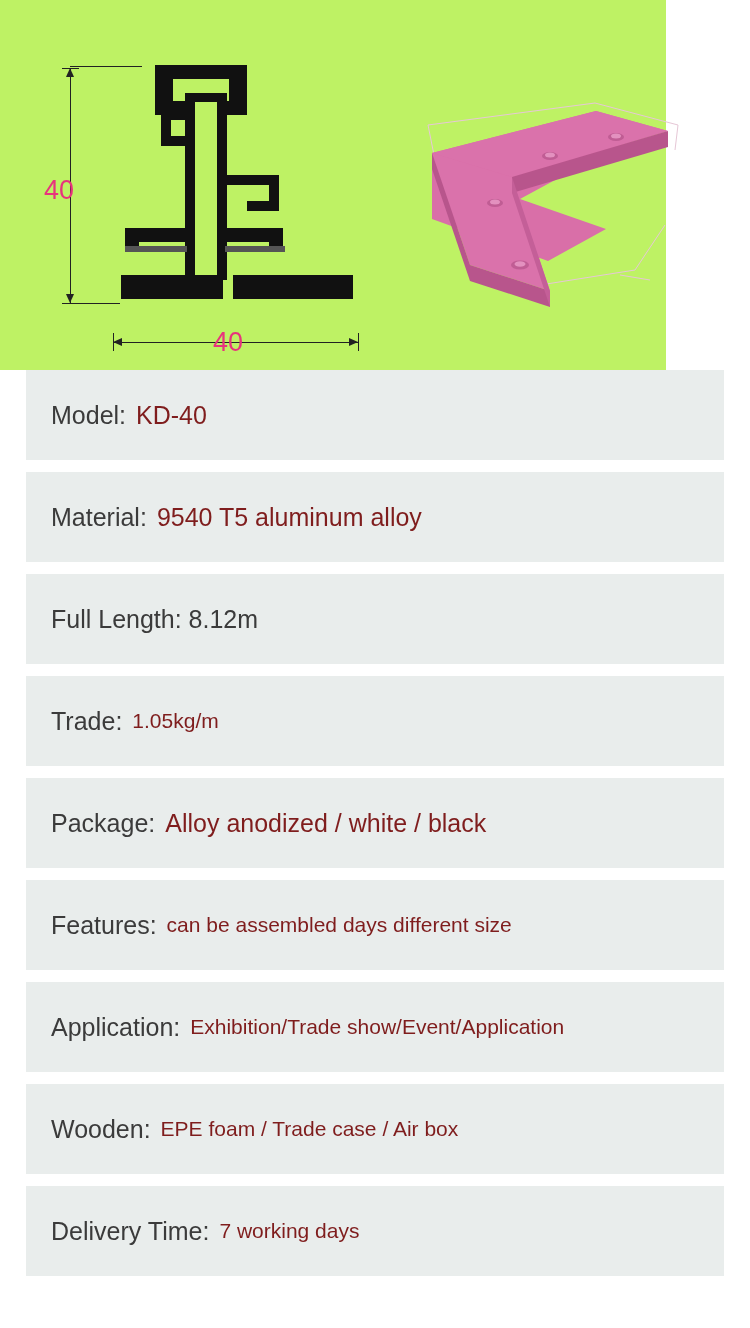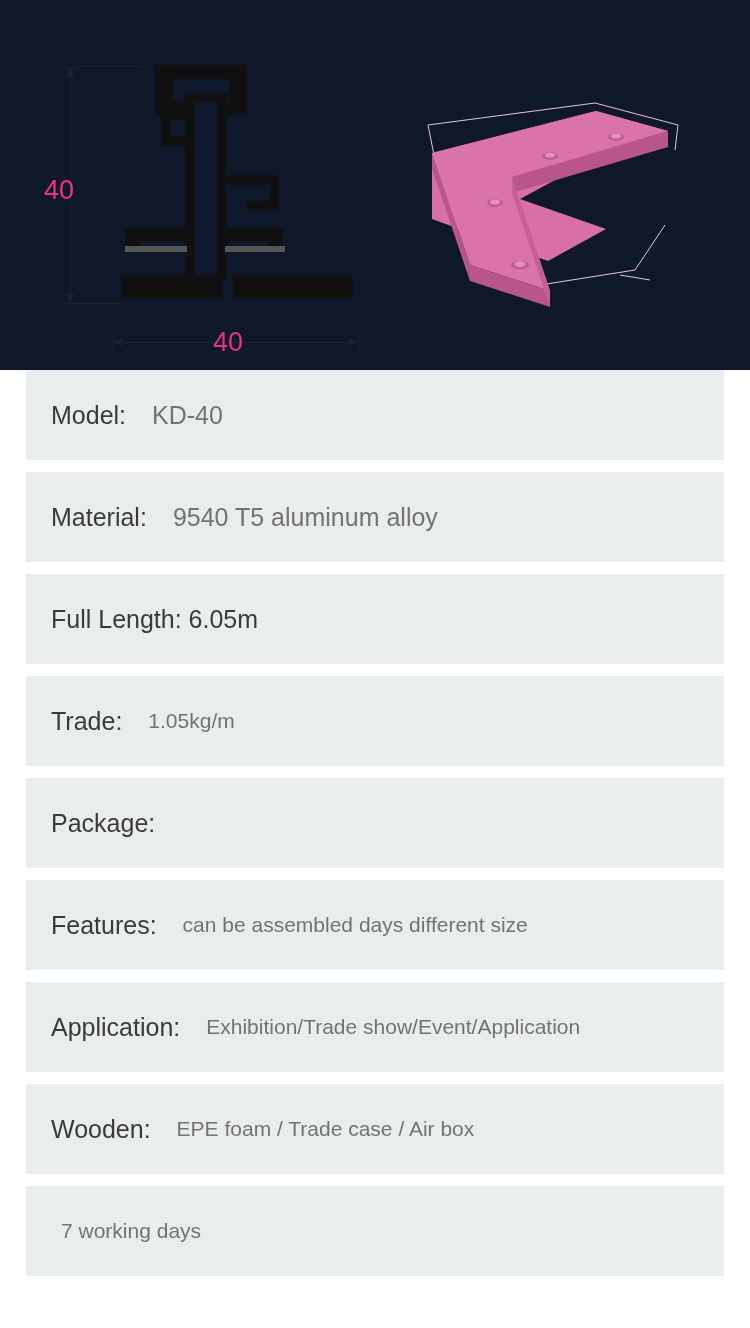--- a/index.html
+++ b/index.html
@@ -12,23 +12,23 @@
     height: 1328px;
     font-family: "Liberation Sans", sans-serif;
     color: #333333;
     overflow: hidden;
     position: relative;
   }
 
   
   .diagram-area {
     position: relative;
-    width: 750px;
+    width: 666px;
     height: 370px;
-    background: #0f172a;
+    background: #bef264;
     text-decoration: underline;
   }
 
   
   .dim-label {
     position: absolute;
     color: #e8337d;
     font-size: 27px;
     font-family: "Liberation Sans", sans-serif;
   }
@@ -111,30 +111,29 @@
   }
   .spec-row {
     width: 698px;
     margin: 0 auto 12px auto;
     height: 90px;
     background: #e9edec;
     display: flex;
     align-items: center;
     padding-left: 25px;
     box-sizing: border-box;
-    gap: 16px;
   }
   .spec-key {
     font-size: 25px;
     color: #3b3b3b;
     white-space: nowrap;
   }
   .spec-val {
     font-size: 21px;
-    color: #737373;
+    color: #7f1d1d;
     margin-left: 10px;
     white-space: nowrap;
   }
   .spec-row.big .spec-val { font-size: 25px; }
 </style>
 </head>
 <body>
 
 <div class="diagram-area">
 
@@ -228,45 +227,47 @@
     <span class="spec-key">Model:</span>
     <span class="spec-val">KD-40</span>
   </div>
 
   <div class="spec-row big">
     <span class="spec-key">Material:</span>
     <span class="spec-val">9540 T5 aluminum alloy</span>
   </div>
 
   <div class="spec-row big">
-    <span class="spec-key">Full Length: 6.05m</span>
+    <span class="spec-key">Full Length: 8.12m</span>
     <span class="spec-val"></span>
   </div>
 
   <div class="spec-row">
     <span class="spec-key">Trade:</span>
     <span class="spec-val">1.05kg/m</span>
   </div>
 
   <div class="spec-row big">
     <span class="spec-key">Package:</span>
+    <span class="spec-val">Alloy anodized / white / black</span>
   </div>
 
   <div class="spec-row">
     <span class="spec-key">Features:</span>
     <span class="spec-val">can be assembled days different size</span>
   </div>
 
   <div class="spec-row">
     <span class="spec-key">Application:</span>
     <span class="spec-val">Exhibition/Trade show/Event/Application</span>
   </div>
 
   <div class="spec-row">
     <span class="spec-key">Wooden:</span>
     <span class="spec-val">EPE foam / Trade case / Air box</span>
   </div>
 
   <div class="spec-row">
+    <span class="spec-key">Delivery Time:</span>
     <span class="spec-val">7 working days</span>
   </div>
 
 </div>
 
 </body></html>

